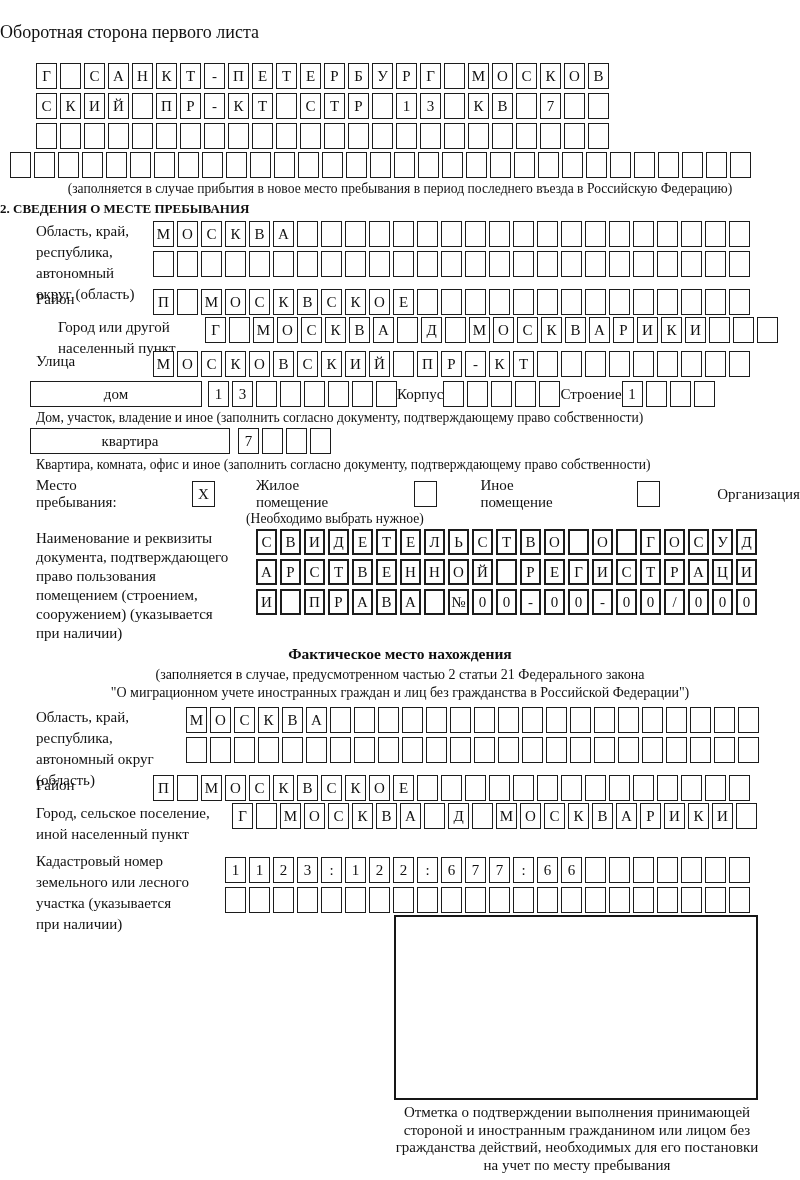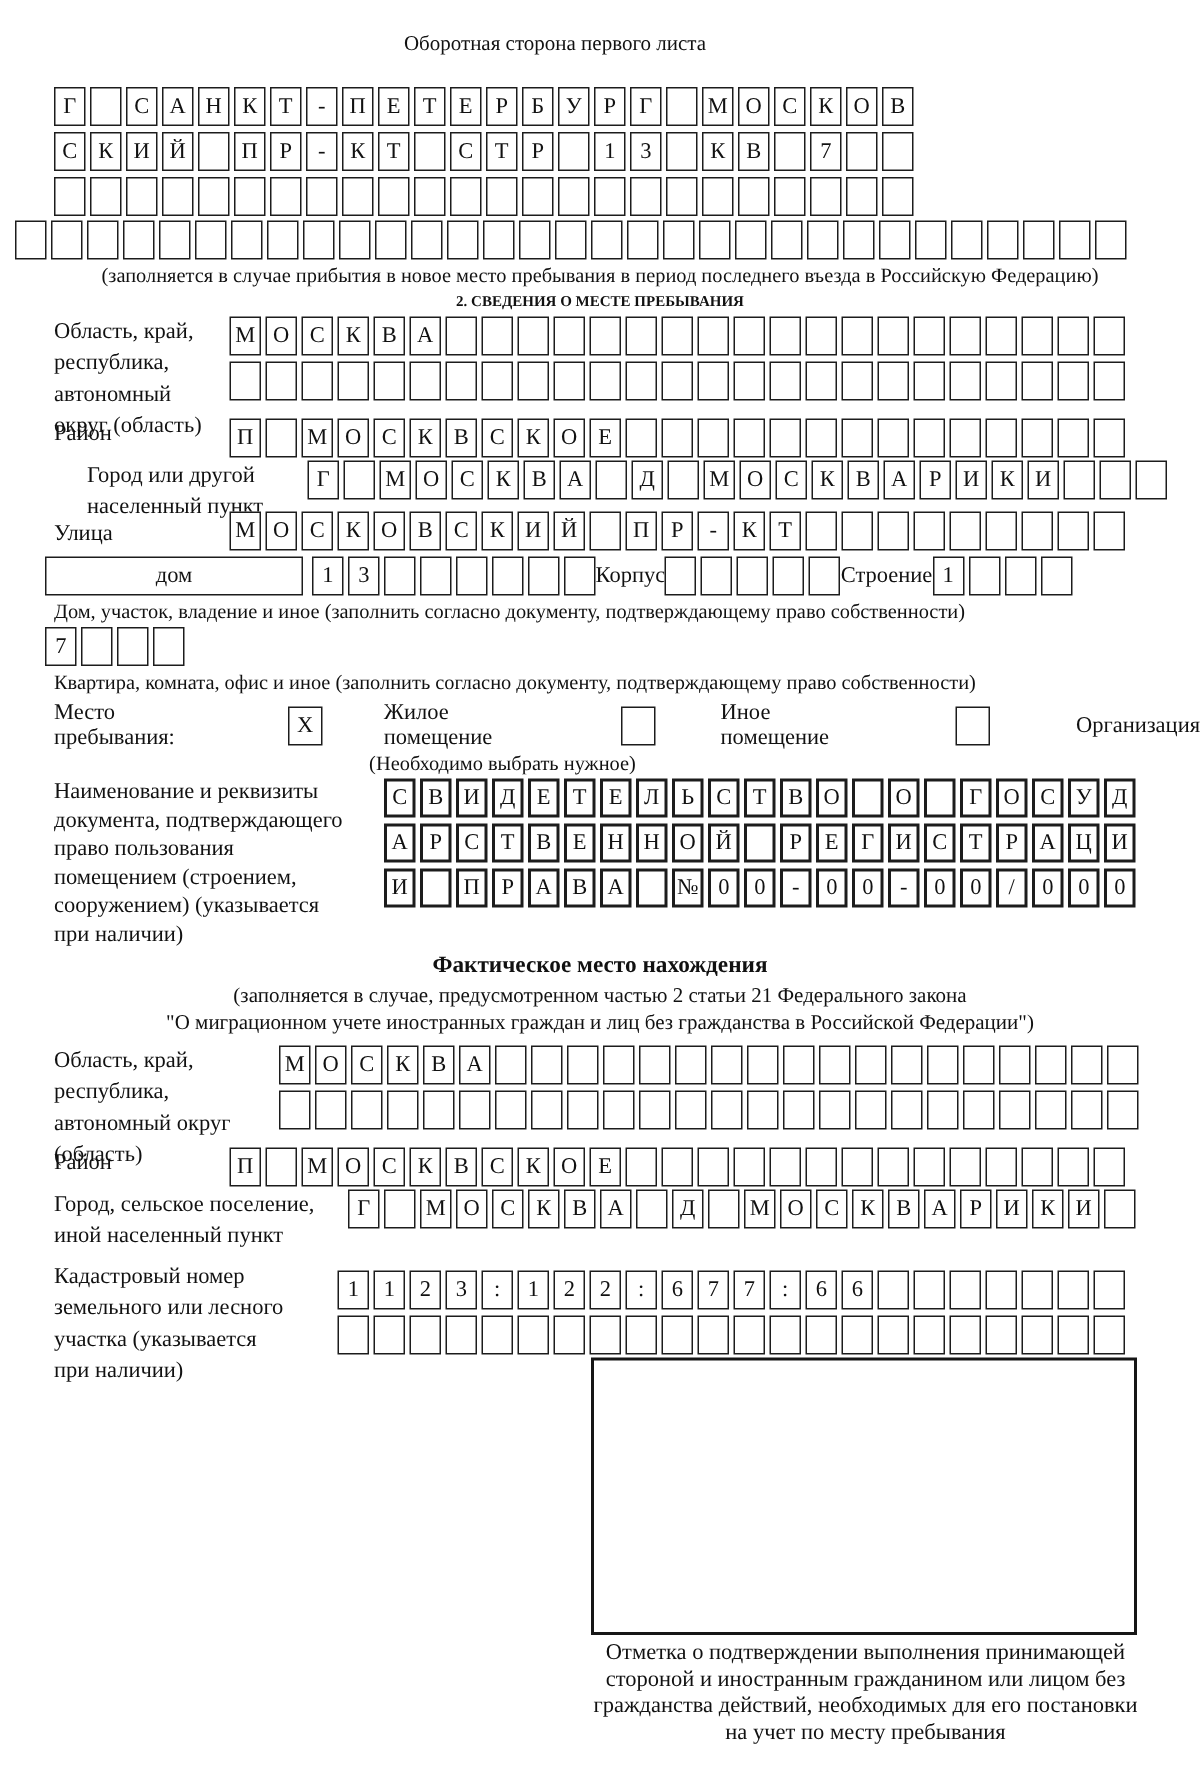--- a/index.html
+++ b/index.html
@@ -23,38 +23,38 @@
     width: 21px; height: 26px;
     border: 1.5px solid #1c1c1c;
     display: flex; align-items: center; justify-content: center;
     font-size: 15px; line-height: 1;
     background: #fff; flex: 0 0 21px;
   }
   .doc-cells .cell { border-width: 2px; }
 
   .frow { display: flex; align-items: flex-start; }
 
-  .header-note { margin: 22px 60px 0 0; text-align: center; font-size: 14px; }
+  .header-note { margin: 22px 60px 0 0; text-align: left; font-size: 18px; }
 
   .addr-block { margin: 20px 0 0 36px; }
   .addr-label { flex: 0 0 147px; }
   .addr-full { margin: 3px 0 0 10px; }
   .center-note { text-align: center; margin-top: 3px; }
 
-  .sec-title { margin-top: 4px; text-align: center; font-weight: bold; font-size: 10px; }
+  .sec-title { margin-top: 4px; text-align: left; font-weight: bold; font-size: 13px; }
 
   .region-block { margin: 4px 0 0 36px; }
   .w117 { flex: 0 0 117px; }
   .w147 { flex: 0 0 147px; }
   .w150 { flex: 0 0 150px; }
   .w196 { flex: 0 0 196px; }
   .w189 { flex: 0 0 189px; }
   .district-row { margin: -16px 0 0 36px; }
   .city-row { margin: 2px 0 0 36px; justify-content: center; }
-  .street-row { margin: -8px 0 0 36px; align-items: flex-end; }
+  .street-row { margin: -8px 0 0 36px; }
 
   .house-row { margin: 4px 0 0 30px; display: flex; align-items: center; }
   .field-rect {
     box-sizing: border-box; height: 26px;
     border: 1.5px solid #1c1c1c;
     display: flex; align-items: center; justify-content: center;
     font-size: 15px;
   }
   .house-rect { width: 172px; margin-right: 6px; }
   .inline-lbl { font-size: 15px; margin: 0 0; white-space: nowrap; text-align: center; }
@@ -404,20 +404,21 @@
     <div class="boxes">
         <span class="cell">1</span>
         <span class="cell"></span>
         <span class="cell"></span>
         <span class="cell"></span>
       </div>
   </div>
   <div class="small-note left-note">Дом, участок, владение и иное (заполнить согласно документу, подтверждающему право собственности)</div>
 
   <div class="apt-row">
+    <div class="field-rect apt-rect">квартира</div>
     <div class="boxes">
         <span class="cell">7</span>
         <span class="cell"></span>
         <span class="cell"></span>
         <span class="cell"></span>
       </div>
   </div>
   <div class="small-note left-note">Квартира, комната, офис и иное (заполнить согласно документу, подтверждающему право собственности)</div>
 
   <div class="stay-row">

